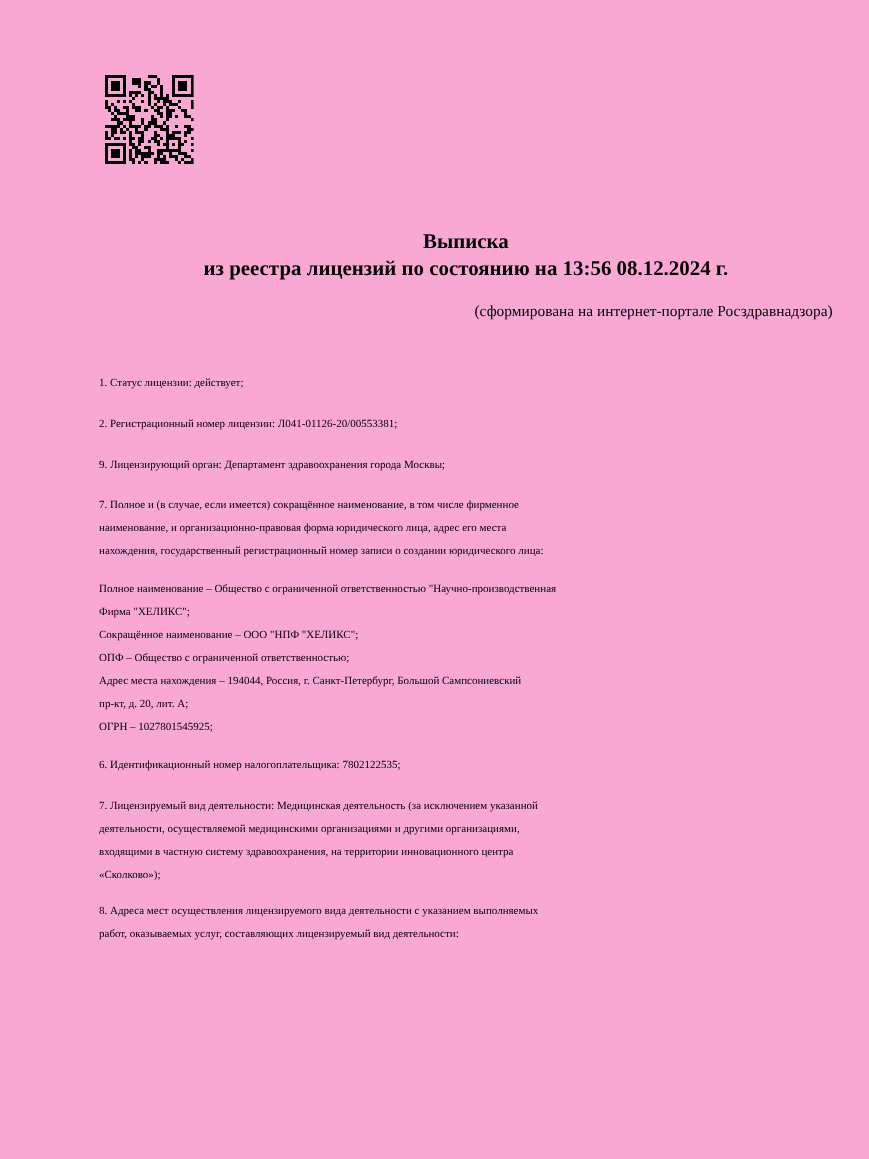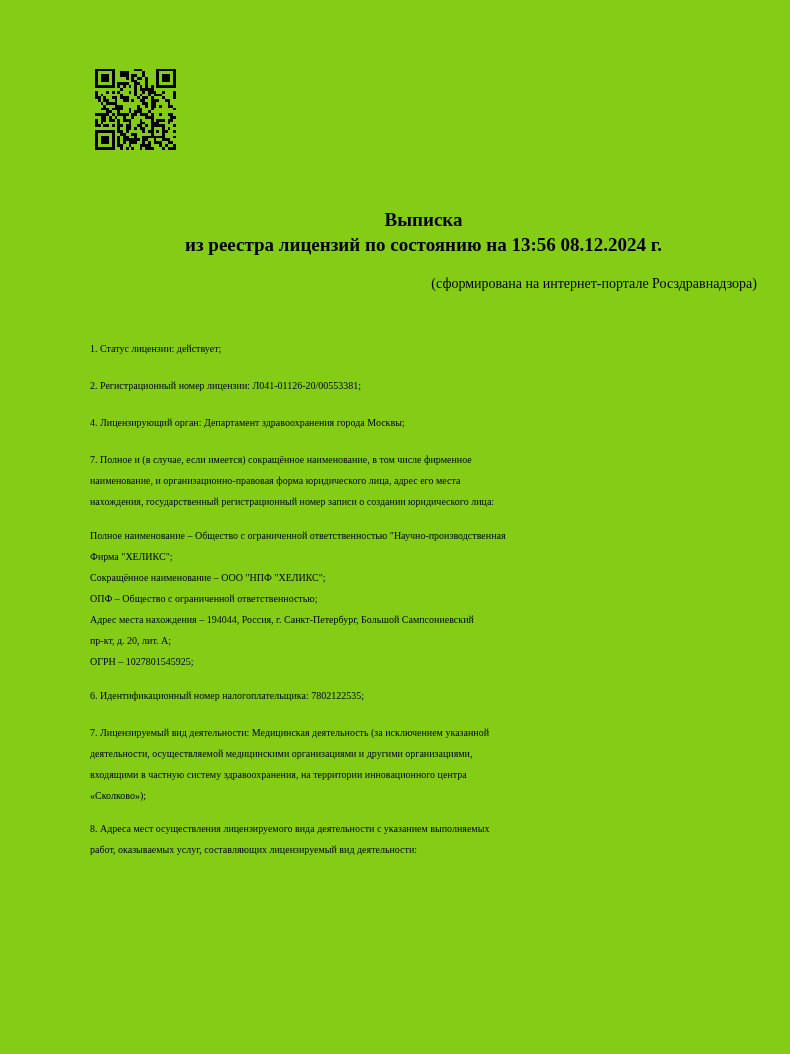--- a/index.html
+++ b/index.html
@@ -4,21 +4,21 @@
 <style>
   html, body {
     margin: 0;
     padding: 0;
     background: #ffffff;
   }
   .page {
     position: relative;
     width: 790px;
     height: 1054px;
-    background: #84cc16;
+    background: #f9a8d4;
     overflow: hidden;
     font-family: "Liberation Serif", "DejaVu Serif", serif;
     color: #000000;
   }
   .qr {
     position: absolute;
     left: 95px;
     top: 68px;
     width: 81px;
     height: 82px;
@@ -461,21 +461,21 @@
   <div class="title-block">
     <div>Выписка</div>
     <div>из реестра лицензий по состоянию на 13:56 08.12.2024 г.</div>
   </div>
 
   <div class="subtitle">(сформирована на интернет-портале Росздравнадзора)</div>
 
   <div class="body-block">
     <div class="para">1. Статус лицензии: действует;</div>
     <div class="para">2. Регистрационный номер лицензии: Л041-01126-20/00553381;</div>
-    <div class="para">4. Лицензирующий орган: Департамент здравоохранения города Москвы;</div>
+    <div class="para">9. Лицензирующий орган: Департамент здравоохранения города Москвы;</div>
     <div class="para gap13">7. Полное и (в случае, если имеется) сокращённое наименование, в том числе фирменное
 наименование, и организационно-правовая форма юридического лица, адрес его места
 нахождения, государственный регистрационный номер записи о создании юридического лица:</div>
     <div class="para gap13">Полное наименование – Общество с ограниченной ответственностью "Научно-производственная
 Фирма "ХЕЛИКС";
 Сокращённое наименование – ООО "НПФ "ХЕЛИКС";
 ОПФ – Общество с ограниченной ответственностью;
 Адрес места нахождения – 194044, Россия, г. Санкт-Петербург, Большой Сампсониевский
 пр-кт, д. 20, лит. А;
 ОГРН – 1027801545925;</div>

